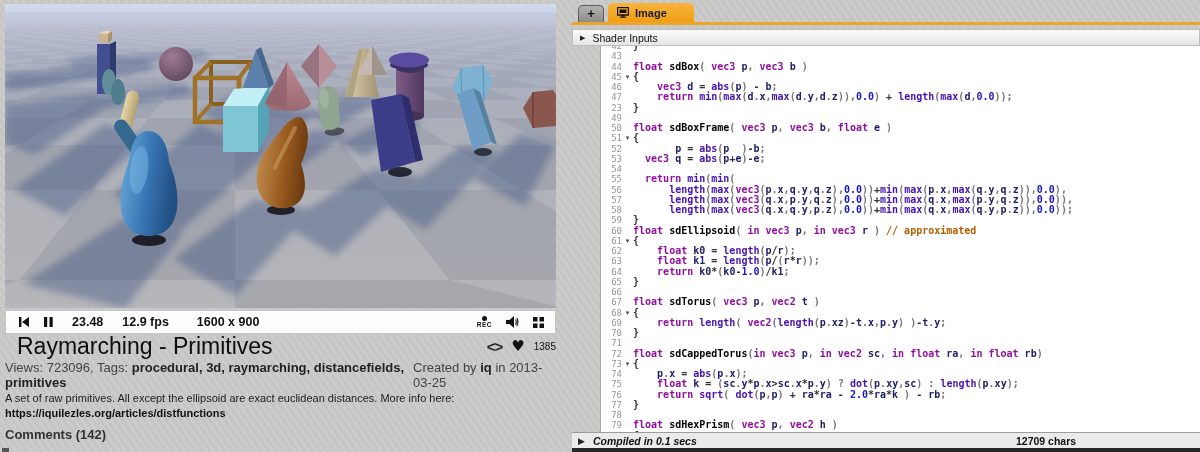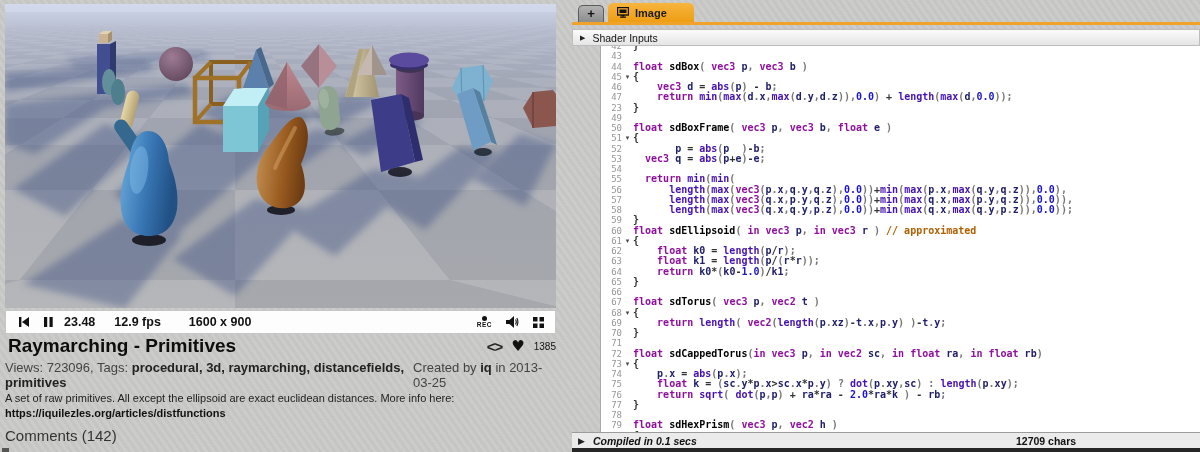--- a/index.html
+++ b/index.html
@@ -18,31 +18,31 @@
           box-sizing:border-box;display:flex;align-items:center;color:#111;}
   .pbtn{flex:none;display:flex;align-items:center;justify-content:center;cursor:pointer;}
   .ptxt{font-size:12.5px;font-weight:bold;color:#111;}
   .player .right{margin-left:auto;display:flex;align-items:center;gap:13px;padding-right:10px;}
   .rec{display:flex;flex-direction:column;align-items:center;line-height:1;}
   .rec .dot{width:5px;height:5px;border-radius:50%;background:#111;margin-bottom:1px;}
   .rec .rtx{font-size:6.5px;font-weight:bold;letter-spacing:.5px;}
 
   
   .title-row{left:5px;top:335px;width:551px;height:22px;display:flex;align-items:center;}
-  .title-row h1{margin:3px;font-size:19px;font-weight:bold;color:#0d0d0d;letter-spacing:0;}
+  .title-row h1{margin:12px;font-size:23px;font-weight:normal;color:#0d0d0d;letter-spacing:0;}
   .title-row .right{margin-left:auto;display:flex;align-items:center;gap:9px;}
   .code-ico{font-size:15px;font-weight:bold;color:#222;letter-spacing:-1px;cursor:pointer;}
   .heart{font-family:"DejaVu Sans",sans-serif;font-size:15px;color:#111;cursor:pointer;}
   .likes{font-size:10px;color:#111;}
   .meta-row{left:5px;top:360px;width:551px;display:flex;font-size:13px;color:#444;}
   .meta-row b{color:#222;}
   .meta-row .right{margin-left:auto;color:#444;}
   .desc{left:5px;top:391px;width:548px;font-size:11px;color:#222;line-height:1.35;}
   .desc b{color:#111;}
-  .comments{left:5px;top:427px;font-size:15px;color:#333;}
+  .comments{left:5px;top:427px;font-size:13px;color:#333;font-weight:bold;}
   .corner-mark{left:2px;top:448px;width:7px;height:4px;background:#555;}
 
   
   .tab-plus{left:578px;top:5px;width:26px;height:17px;background:linear-gradient(#b2b2b2,#8d8d8d);
             border:1px solid #5c5c5c;border-bottom:none;border-radius:5px 5px 0 0;box-sizing:border-box;
             text-align:center;line-height:15px;font-size:13px;font-weight:bold;color:#111;cursor:pointer;}
   .tab-image{left:608px;top:3px;width:86px;height:19px;background:linear-gradient(#f7b43e,#ee9e13);
              border-radius:5px 5px 0 0;display:flex;align-items:center;gap:6px;padding-left:9px;
              box-sizing:border-box;font-size:11px;font-weight:bold;color:#1c1c1c;cursor:pointer;}
   .tab-underline{left:572px;top:22px;width:628px;height:3px;background:#f0a32a;}
@@ -1218,21 +1218,21 @@
           <rect x="1" y="1" width="2.4" height="10" fill="#111"></rect>
           <polygon points="11,1 11,11 4,6" fill="#111"></polygon>
         </svg>
     </span>
     <span class="pbtn" style="margin-left:13px;">
       <svg width="11" height="12" viewBox="0 0 11 12">
           <rect x="1" y="1" width="3.2" height="10" fill="#111"></rect>
           <rect x="6.5" y="1" width="3.2" height="10" fill="#111"></rect>
         </svg>
     </span>
-    <span class="ptxt" style="margin-left:10px;">23.48</span>
+    <span class="ptxt" style="margin-left:18px;">23.48</span>
     <span class="ptxt" style="margin-left:19px;">12.9 fps</span>
     <span class="ptxt" style="margin-left:28px;">1600 x 900</span>
     <span class="right">
       <span class="rec">
         <span class="dot"></span>
         <span class="rtx">REC</span>
       </span>
       <span class="pbtn">
         <svg width="14" height="14" viewBox="0 0 14 14">
             <polygon points="1,5 4.5,5 9,1 9,13 4.5,9 1,9" fill="#111"></polygon>

